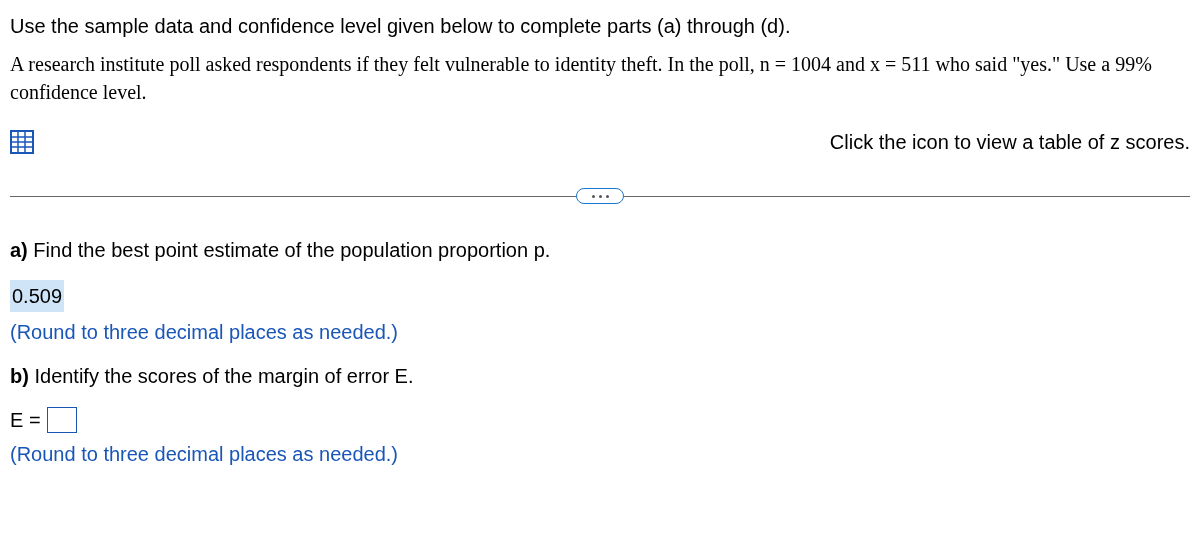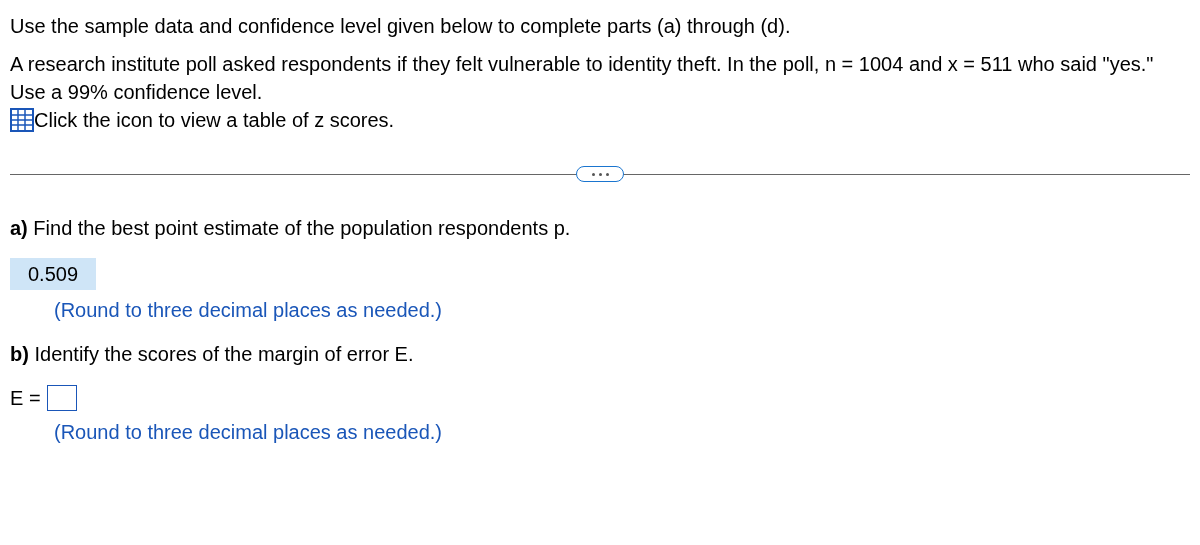--- a/index.html
+++ b/index.html
@@ -13,25 +13,29 @@
       color: #000;
       background: #fff;
       padding: 12px 10px;
       width: 1200px;
       line-height: 1.4;
     }
     .instruction {
       margin-bottom: 10px;
     }
     .context {
+      margin-bottom: 22px;
+      font-family: Liberation Serif, serif;
     }
     .icon-row {
       display: flex;
       align-items: center;
+      gap: 10px;
       margin-bottom: 30px;
+      justify-content: space-between;
     }
     .table-icon {
       width: 24px;
       height: 24px;
       flex-shrink: 0;
     }
     .table-icon svg {
       display: block;
     }
     .icon-text {
@@ -75,28 +79,27 @@
     }
     .question-part {
       margin-bottom: 16px;
     }
     .part-label {
       font-weight: bold;
     }
     .answer-input-filled {
       display: inline-block;
       background: #cfe5f7;
-      padding: 2px 18px;
+      padding: 2px 2px;
       color: #000;
       margin-bottom: 6px;
     }
     .hint {
       color: #1a56b8;
       margin-bottom: 16px;
-      margin-left: 44px;
     }
     .eq-row {
       display: flex;
       align-items: center;
       gap: 6px;
       margin-bottom: 6px;
     }
     .answer-input-empty {
       width: 30px;
       height: 26px;
@@ -130,21 +133,21 @@
 <div class="divider-row">
   <hr class="divider-line">
   <div class="ellipsis-badge">
     <span></span>
       <span></span>
       <span></span>
   </div>
 </div>
 
 <div class="question-part">
-  <span class="part-label">a)</span><span> Find the best point estimate of the population respondents p.</span>
+  <span class="part-label">a)</span><span> Find the best point estimate of the population proportion p.</span>
 </div>
 
 <div class="answer-input-filled">0.509</div>
 
 <div class="hint">(Round to three decimal places as needed.)</div>
 
 <div class="question-part">
   <span class="part-label">b)</span><span> Identify the scores of the margin of error E.</span>
 </div>
 

